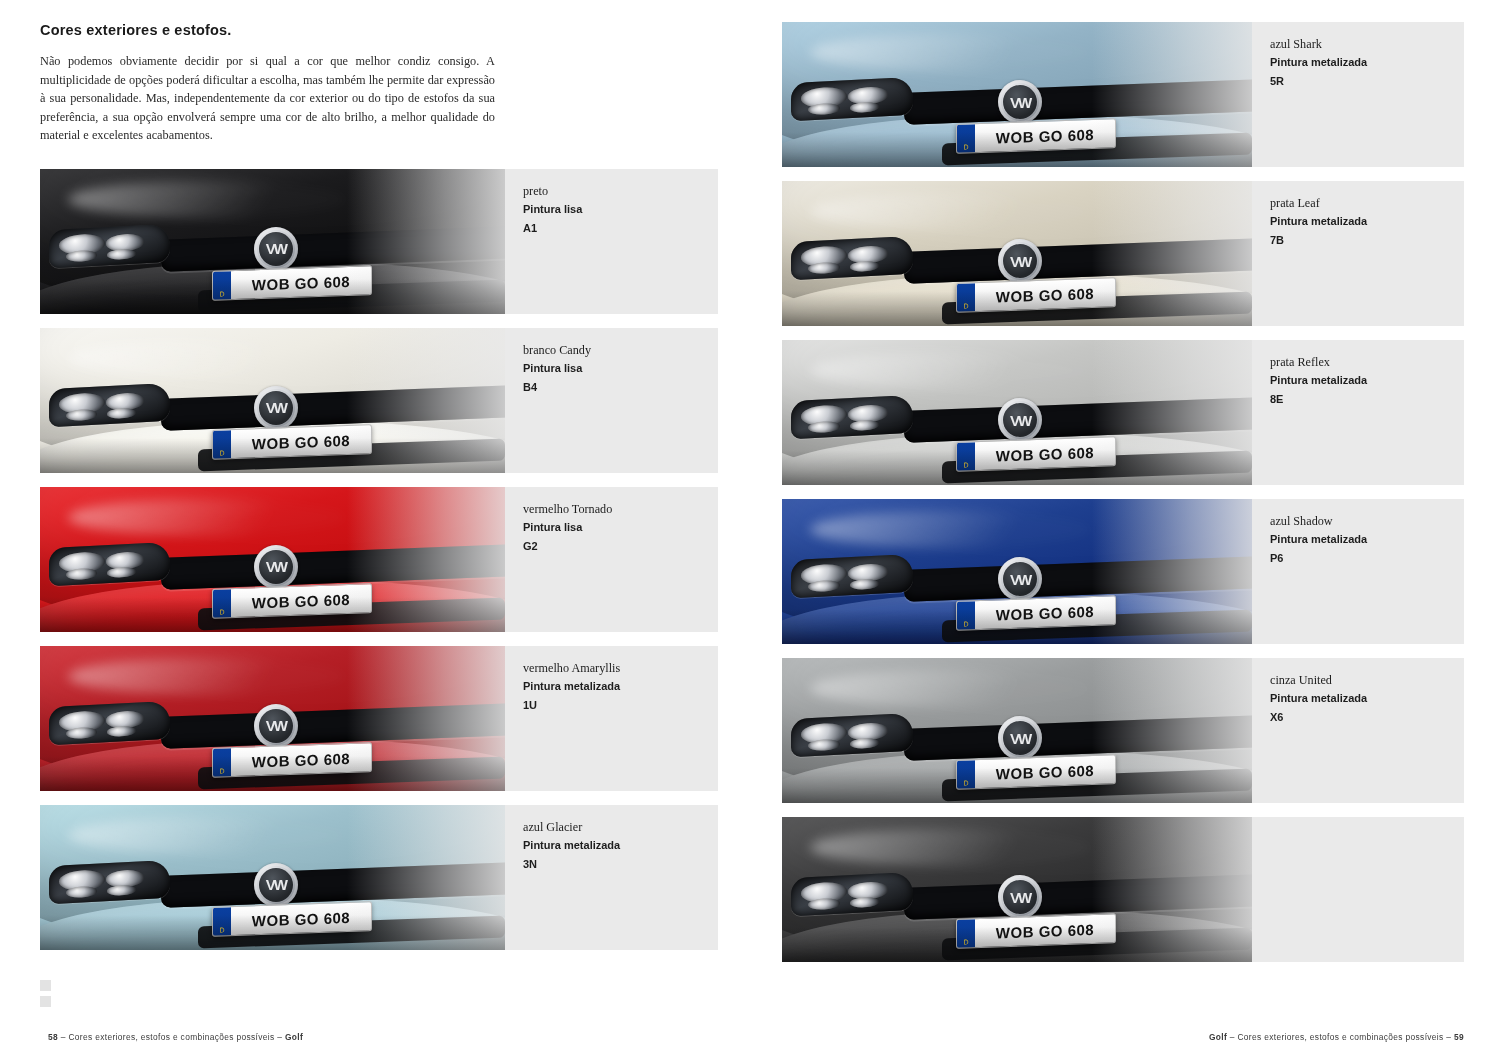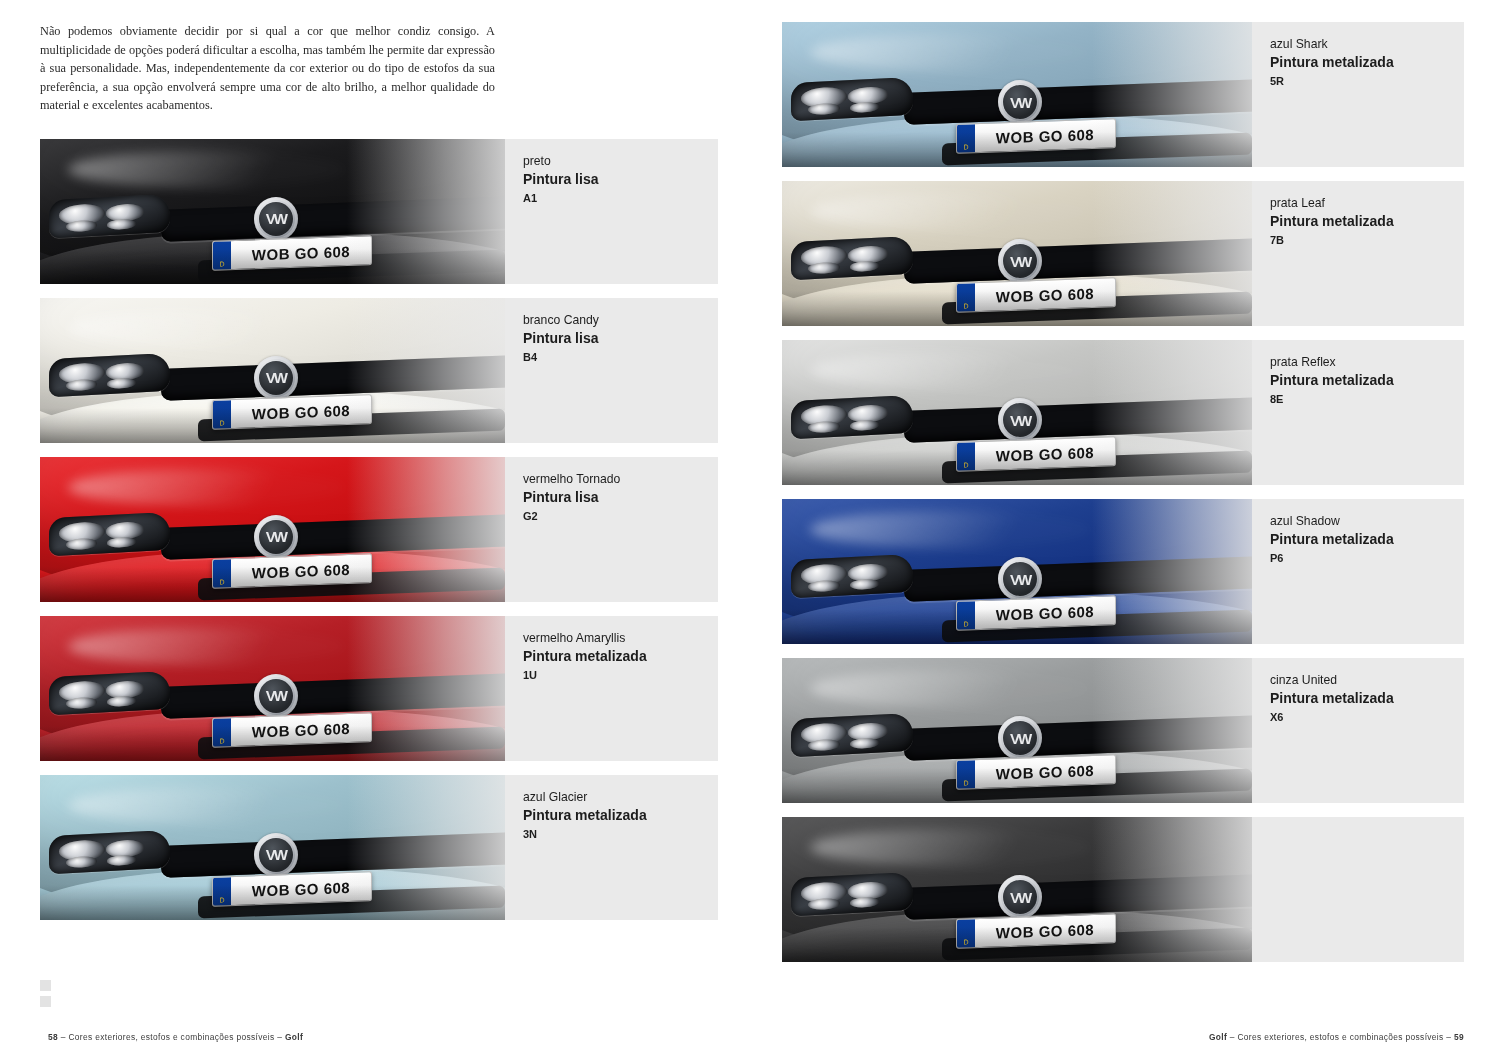--- a/index.html
+++ b/index.html
@@ -72,28 +72,28 @@
     background: #111;
   }
   .row-right .swatch { width: 470px; }
 
   .info {
     flex: 1;
     padding: 14px 14px 0 18px;
     background: #eaeaea;
   }
   .info .name {
-    font-family: Liberation Sans, sans-serif;
+    font-family: Liberation Serif, serif;
     font-size: 12.2px;
     color: #1d1d1d;
     line-height: 17px;
   }
   .info .finish {
     font-family: "Liberation Sans", sans-serif;
-    font-size: 14px;
+    font-size: 11px;
     font-weight: bold;
     color: #1d1d1d;
     line-height: 17px;
     margin-top: 1px;
   }
   .info .code {
     font-family: "Liberation Sans", sans-serif;
     font-size: 11px;
     font-weight: bold;
     color: #1d1d1d;
@@ -258,20 +258,21 @@
   .footer b { font-weight: bold; }
   .pnum { font-weight: bold; }
 </style>
 </head>
 <body>
 
 <div class="spread">
 
   <div class="page page-left">
 
+    <h1 class="intro-title">Cores exteriores e estofos.</h1>
     <p class="intro-text">Não podemos obviamente decidir por si qual a cor que melhor condiz consigo. A multiplicidade de opções poderá dificultar a escolha, mas também lhe permite dar expressão à sua personalidade. Mas, independentemente da cor exterior ou do tipo de estofos da sua preferência, a sua opção envolverá sempre uma cor de alto brilho, a melhor qualidade do material e excelentes acabamentos.</p>
 
     <div class="rows" id="left-rows">
         <div class="color-row">
           <div class="swatch">
             <div class="car">
               <div class="bg" style="background: radial-gradient(90% 130% at 20% 35%, rgb(73, 73, 75) 0%, rgb(27, 27, 29) 42%, rgb(0, 0, 0) 88%, rgb(0, 0, 0) 100%);"></div>
               <div class="body" style="background: linear-gradient(165deg, rgb(87, 87, 89) 0%, rgb(27, 27, 29) 45%, rgb(0, 0, 0) 100%);"></div>
               <div class="hood-hl"></div>
               <div class="bumper" style="background: linear-gradient(rgb(49, 49, 51) 0%, rgb(27, 27, 29) 45%, rgb(0, 0, 0) 100%);"></div>

